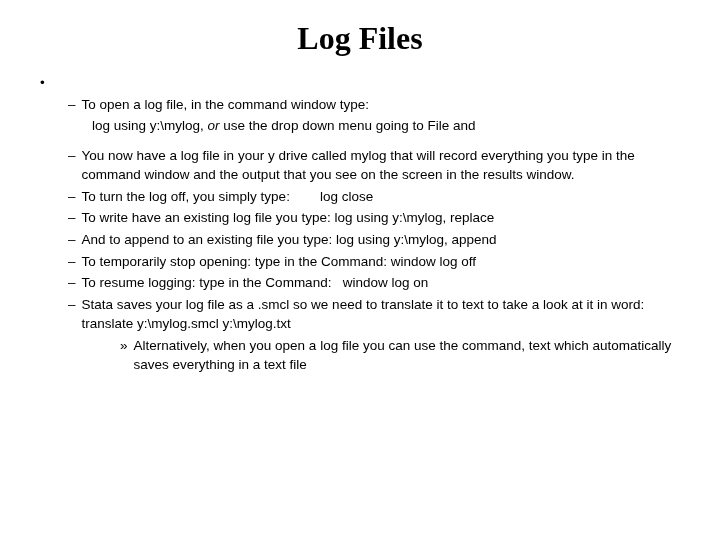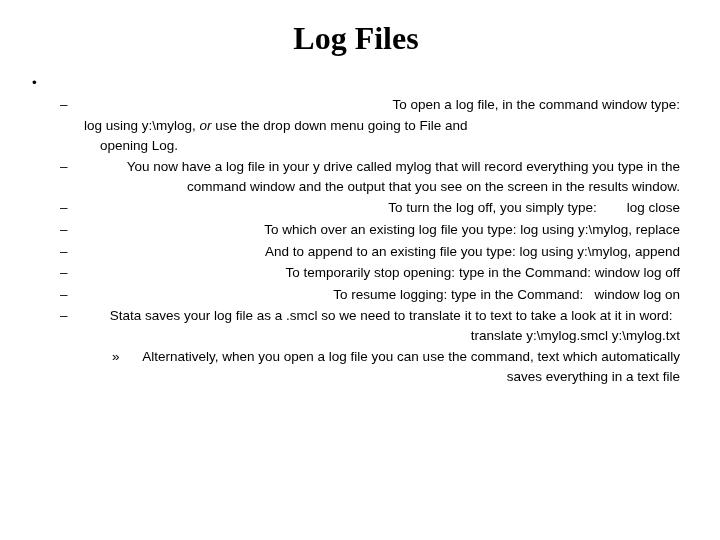--- a/index.html
+++ b/index.html
@@ -14,21 +14,21 @@
       background: #ffffff;
       font-family: Arial, Helvetica, sans-serif;
       font-size: 14px;
       color: #000000;
       overflow: hidden;
     }
 
     .page {
       width: 720px;
       height: 404px;
-      padding: 20px 40px 20px 32px;
+      padding: 20px 40px 20px 40px;
       display: flex;
       flex-direction: column;
     }
 
     .title {
       text-align: center;
       font-size: 32px;
       font-weight: bold;
       margin-bottom: 16px;
       font-family: Georgia, serif;
@@ -55,47 +55,45 @@
       margin-left: 28px;
       margin-bottom: 2px;
     }
 
     .dash-item .dash-symbol {
       flex-shrink: 0;
     }
 
     .dash-item .dash-content {
       flex: 1;
-      text-align: right;
     }
 
     .indent-line {
       margin-left: 52px;
-      margin-bottom: 0;
+      margin-bottom: 10px;
     }
 
     .indent-line2 {
       margin-left: 68px;
       margin-bottom: 2px;
     }
 
     .arrow-item {
       display: flex;
       gap: 6px;
       margin-left: 80px;
       margin-bottom: 2px;
     }
 
     .arrow-symbol {
       flex-shrink: 0;
     }
 
     .arrow-content {
       flex: 1;
-      text-align: right;
     }
   </style>
 </head>
 <body>
 
 <div class="page">
   <div class="title">Log Files</div>
 
   <div class="content">
 
@@ -104,37 +102,34 @@
     </div>
 
     <div class="dash-item">
       <span class="dash-symbol">–</span>
       <span class="dash-content">To open a log file, in the command window type:</span>
     </div>
 
     <div class="indent-line">
       log using y:\mylog, <em>or</em> use the drop down menu going to File and
     </div>
-    <div class="indent-line2">
-      opening Log.
-    </div>
 
     <div class="dash-item">
       <span class="dash-symbol">–</span>
       <span class="dash-content">You now have a log file in your y drive called mylog that will record everything you type in the command window and the output that you see on the screen in the results window.</span>
     </div>
 
     <div class="dash-item">
       <span class="dash-symbol">–</span>
       <span class="dash-content">To turn the log off, you simply type:&nbsp;&nbsp;&nbsp;&nbsp;&nbsp;&nbsp;&nbsp;&nbsp;log close</span>
     </div>
 
     <div class="dash-item">
       <span class="dash-symbol">–</span>
-      <span class="dash-content">To which over an existing log file you type: log using y:\mylog, replace</span>
+      <span class="dash-content">To write have an existing log file you type: log using y:\mylog, replace</span>
     </div>
 
     <div class="dash-item">
       <span class="dash-symbol">–</span>
       <span class="dash-content">And to append to an existing file you type:  log using y:\mylog, append</span>
     </div>
 
     <div class="dash-item">
       <span class="dash-symbol">–</span>
       <span class="dash-content">To temporarily stop opening: type in the Command: window log off</span>

